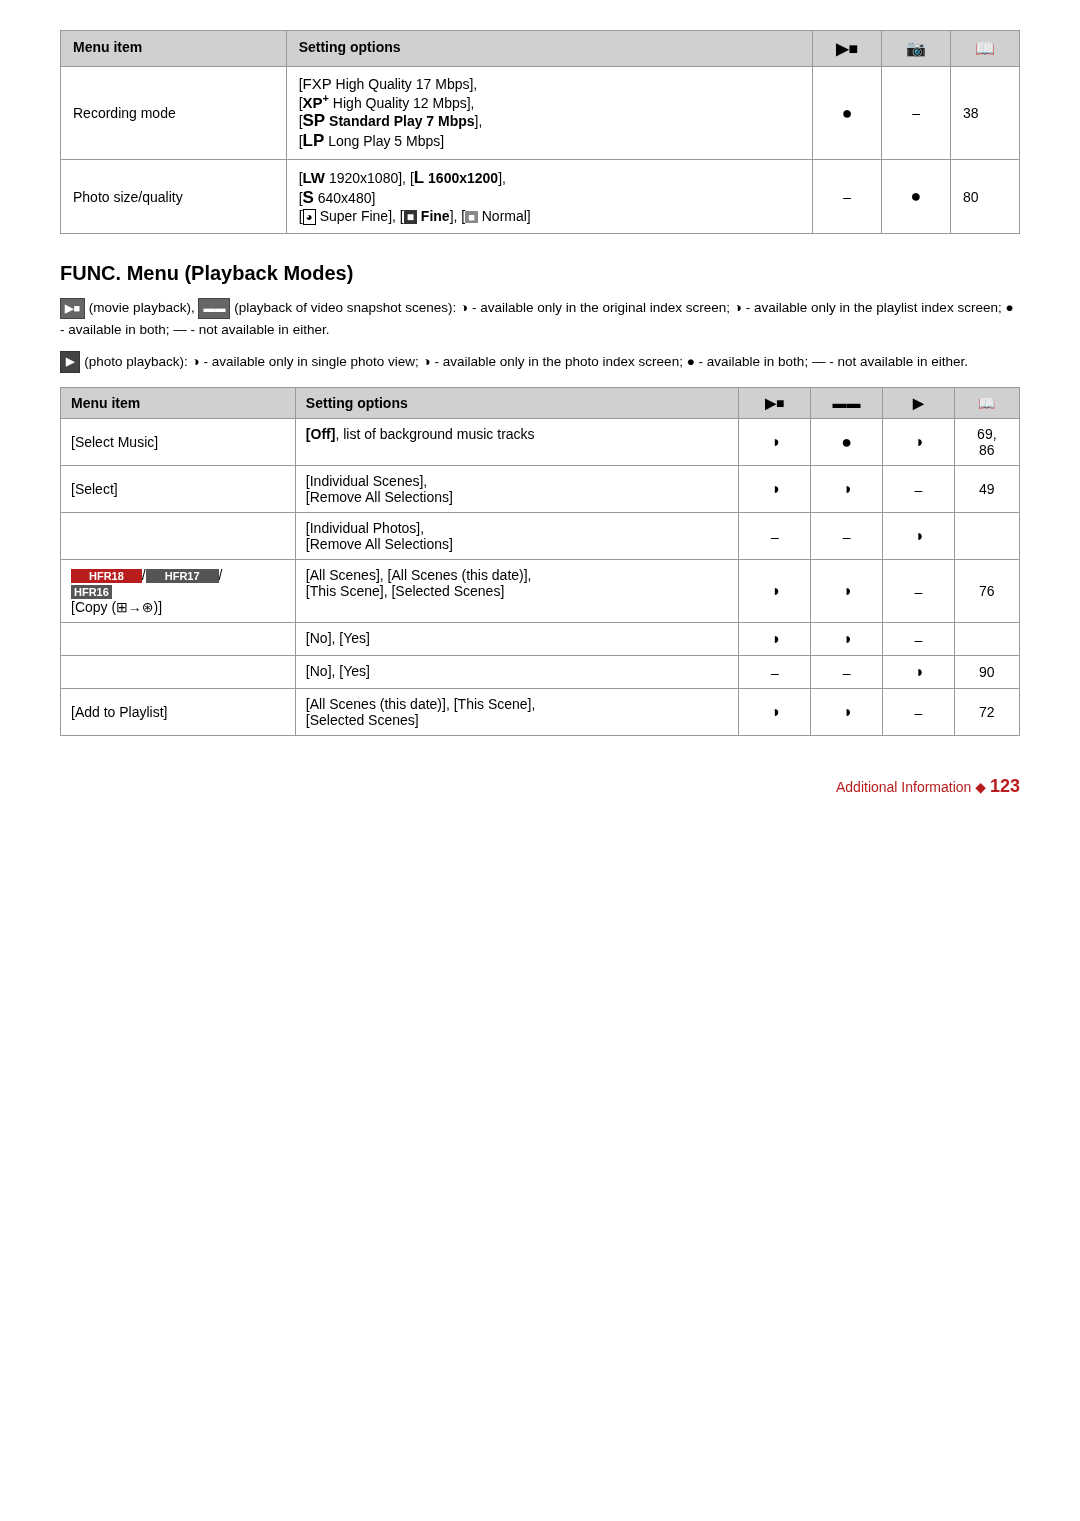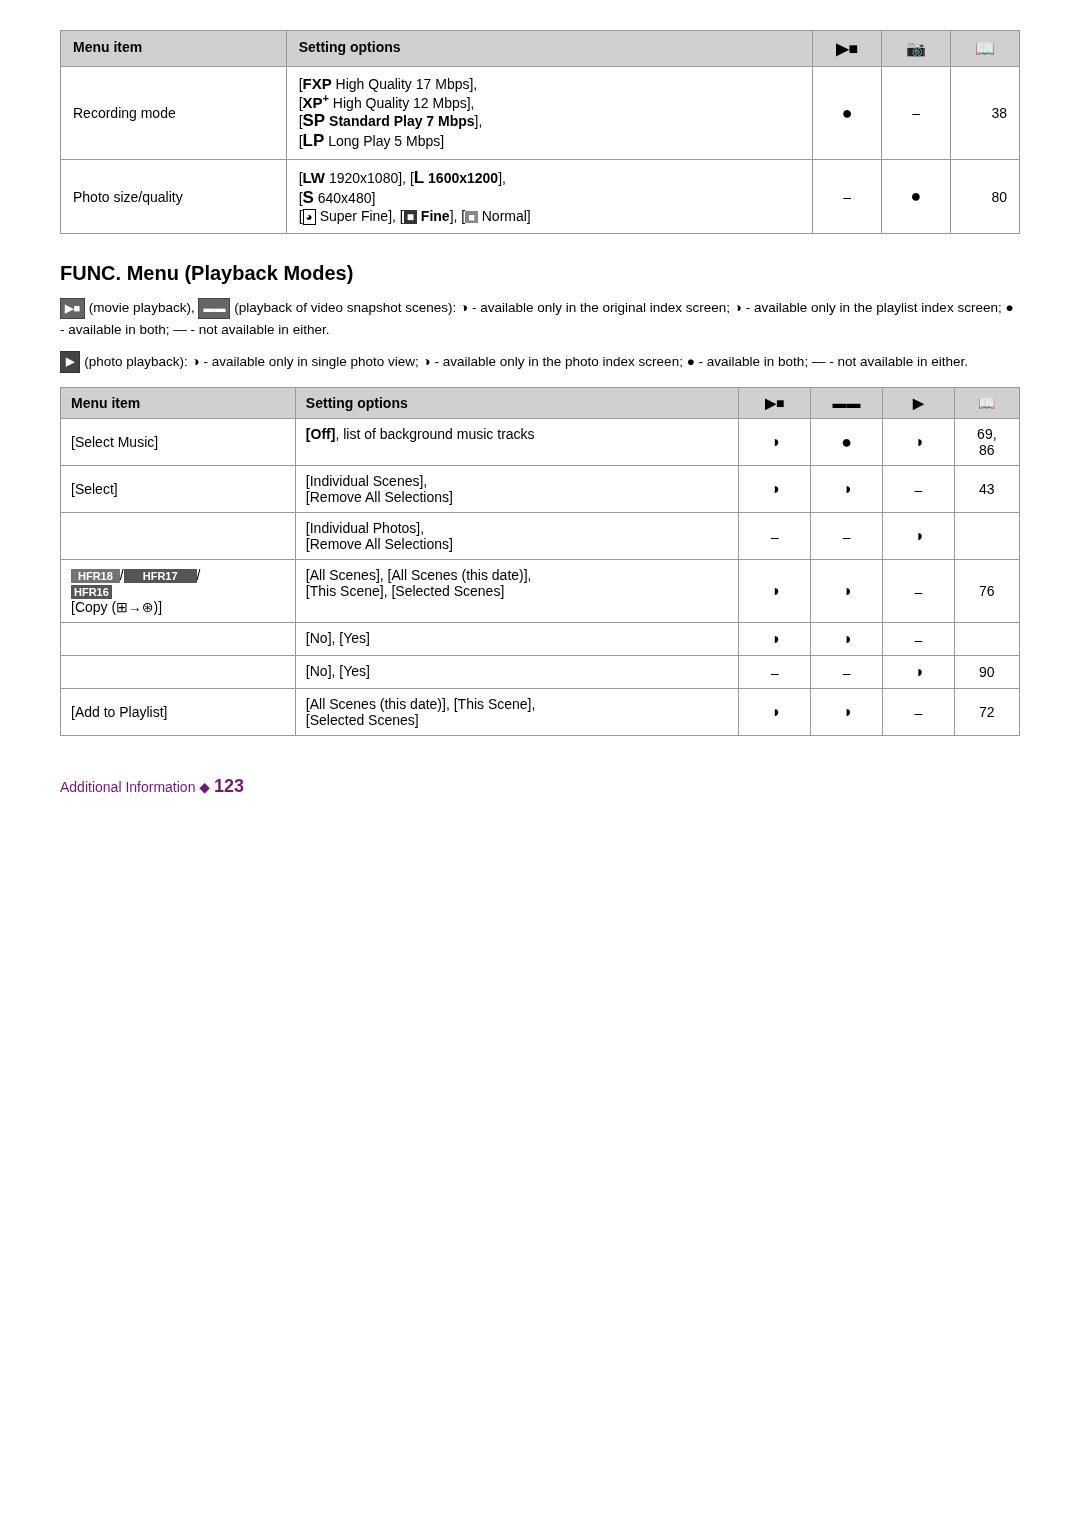--- a/index.html
+++ b/index.html
@@ -40,21 +40,21 @@
     .main-table td.setting-options {
       width: 420px;
     }
     .main-table td.icon-col {
       text-align: center;
       vertical-align: middle;
       width: 55px;
       font-size: 16px;
     }
     .main-table td.page-col {
-      text-align: right;
+      text-align: left;
       vertical-align: middle;
       width: 50px;
     }
     .col-icon-hdr {
       text-align: center;
       width: 55px;
     }
 
     
     .section-title {
@@ -108,23 +108,23 @@
       width: 50px;
     }
 
     .bullet-filled { font-size: 18px; }
     .dash { font-size: 14px; color: #000; }
     .circle-half { font-size: 16px; }
 
     
     .footer {
       margin-top: 40px;
-      text-align: left;
+      text-align: right;
       font-size: 14px;
-      color: #701a75;
+      color: #b91c1c;
     }
   </style>
 </head>
 <body>
 
 <table class="main-table">
   <thead>
     <tr>
       <th class="left">
         <span>Menu item</span>
@@ -147,21 +147,21 @@
     </tr>
   </thead>
   <tbody>
 
     <tr>
       <td class="menu-item">
         <span>Recording mode</span>
       </td>
       <td class="setting-options">
         <span>
-          [<span style="font-size:15px;font-weight:bold;">FXP</span> High Quality 17 Mbps],<br>
+          [<span style="font-size:15px;font-weight:normal;">FXP</span> High Quality 17 Mbps],<br>
           [<span style="font-size:15px;font-weight:bold;">XP<span style="font-size:11px;vertical-align:super;">+</span></span> High Quality 12 Mbps],<br>
           [<span style="font-size:17px;font-weight:bold;">SP</span> <strong>Standard Play 7 Mbps</strong>],<br>
           [<span style="font-size:17px;font-weight:bold;">LP</span> Long Play 5 Mbps]
         </span>
       </td>
       <td class="icon-col">
         <span class="bullet-filled">●</span>
       </td>
       <td class="icon-col">
         <span class="dash">–</span>
@@ -249,37 +249,37 @@
     </tr>
 
     <tr>
       <td class="menu-item">[Select]</td>
       <td class="setting-options">
         [Individual Scenes],<br>[Remove All Selections]
       </td>
       <td class="icon-col"><span class="circle-half">◑</span></td>
       <td class="icon-col"><span class="circle-half">◑</span></td>
       <td class="icon-col"><span class="dash">–</span></td>
-      <td class="page-col">43</td>
+      <td class="page-col">49</td>
     </tr>
 
     <tr>
       <td class="menu-item"></td>
       <td class="setting-options">
         [Individual Photos],<br>[Remove All Selections]
       </td>
       <td class="icon-col"><span class="dash">–</span></td>
       <td class="icon-col"><span class="dash">–</span></td>
       <td class="icon-col"><span class="circle-half">◑</span></td>
       <td class="page-col"></td>
     </tr>
 
     <tr>
       <td class="menu-item" style="vertical-align:top;">
-        <span style="display:inline-block;background:#737373;color:#fff;font-size:11px;font-weight:bold;padding:1px 7px;">HFR18</span>/<span style="display:inline-block;background:#555;color:#fff;font-size:11px;font-weight:bold;padding:1px 19px;">HFR17</span>/<br>
+        <span style="display:inline-block;background:#b91c1c;color:#fff;font-size:11px;font-weight:bold;padding:1px 18px;">HFR18</span>/<span style="display:inline-block;background:#555;color:#fff;font-size:11px;font-weight:bold;padding:1px 19px;">HFR17</span>/<br>
         <span style="display:inline-block;background:#555;color:#fff;font-size:11px;font-weight:bold;padding:1px 3px;text-align:center;">HFR16</span><br>
         [Copy (⊞→⊛)]
       </td>
       <td class="setting-options">
         [All Scenes], [All Scenes (this date)],<br>[This Scene], [Selected Scenes]
       </td>
       <td class="icon-col"><span class="circle-half">◑</span></td>
       <td class="icon-col"><span class="circle-half">◑</span></td>
       <td class="icon-col"><span class="dash">–</span></td>
       <td class="page-col">76</td>

